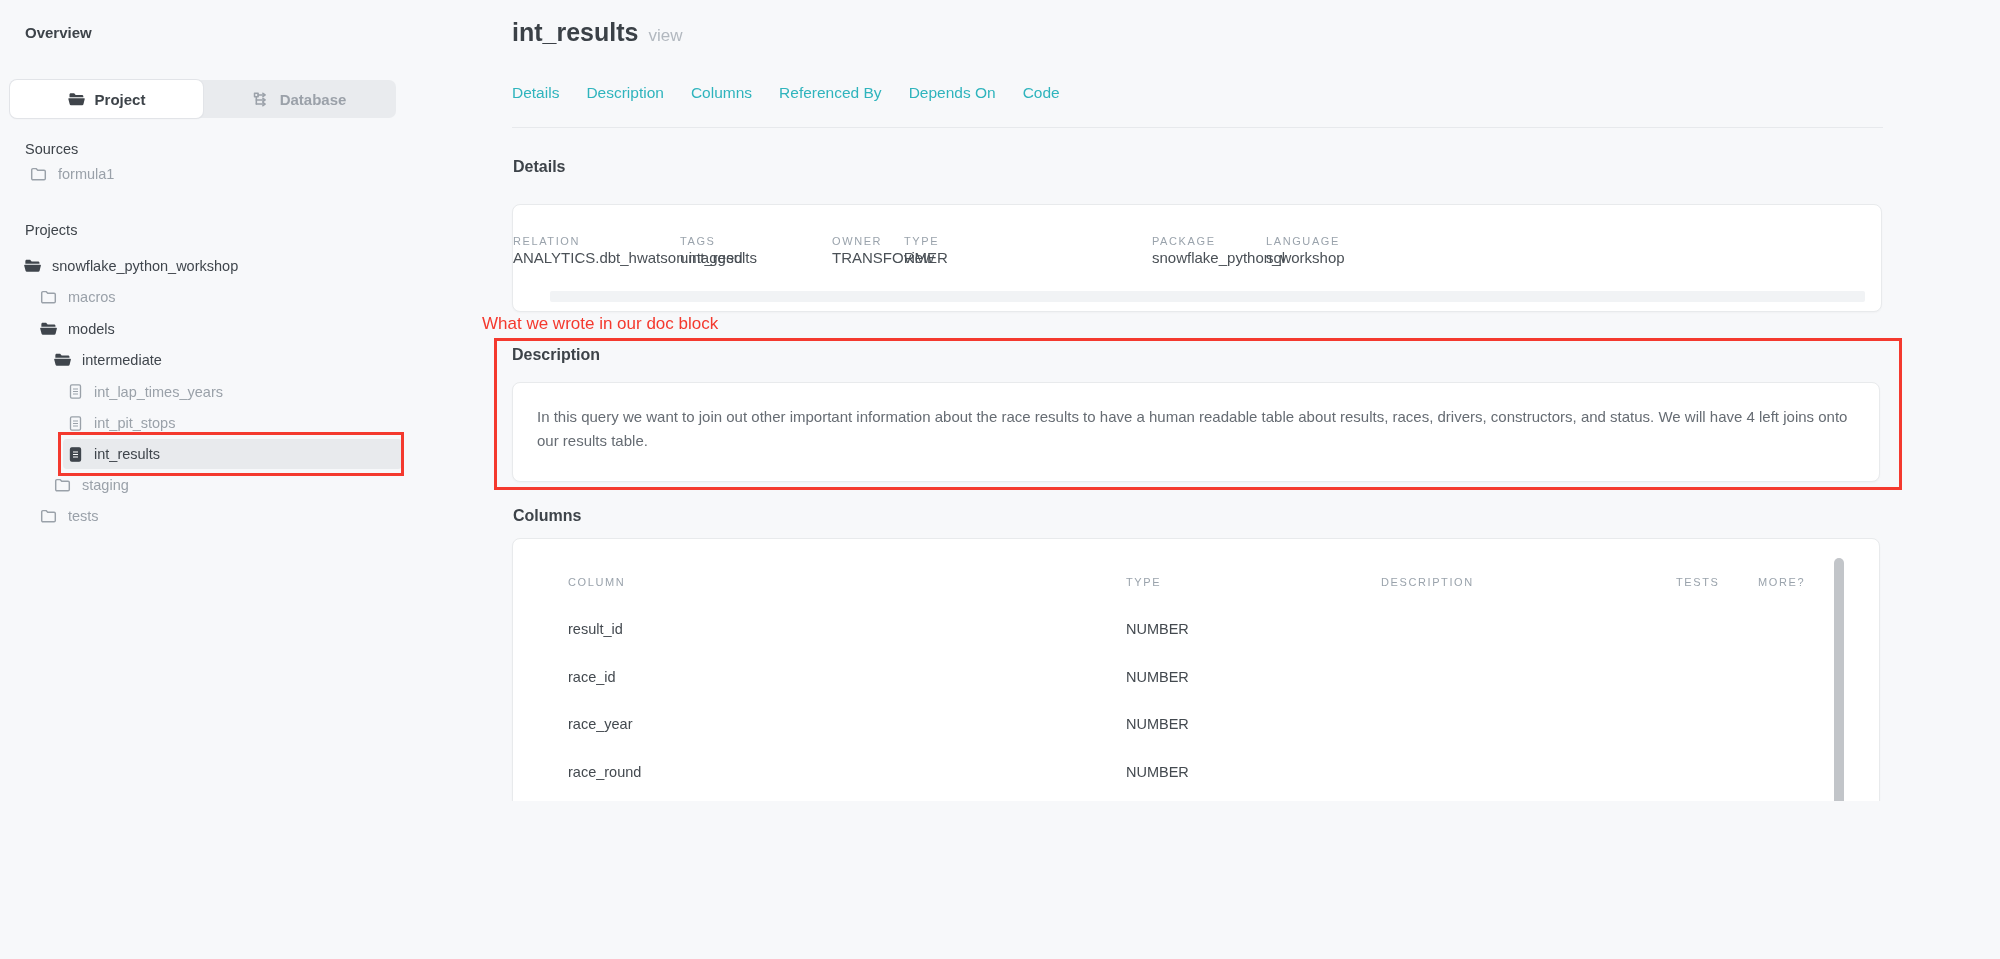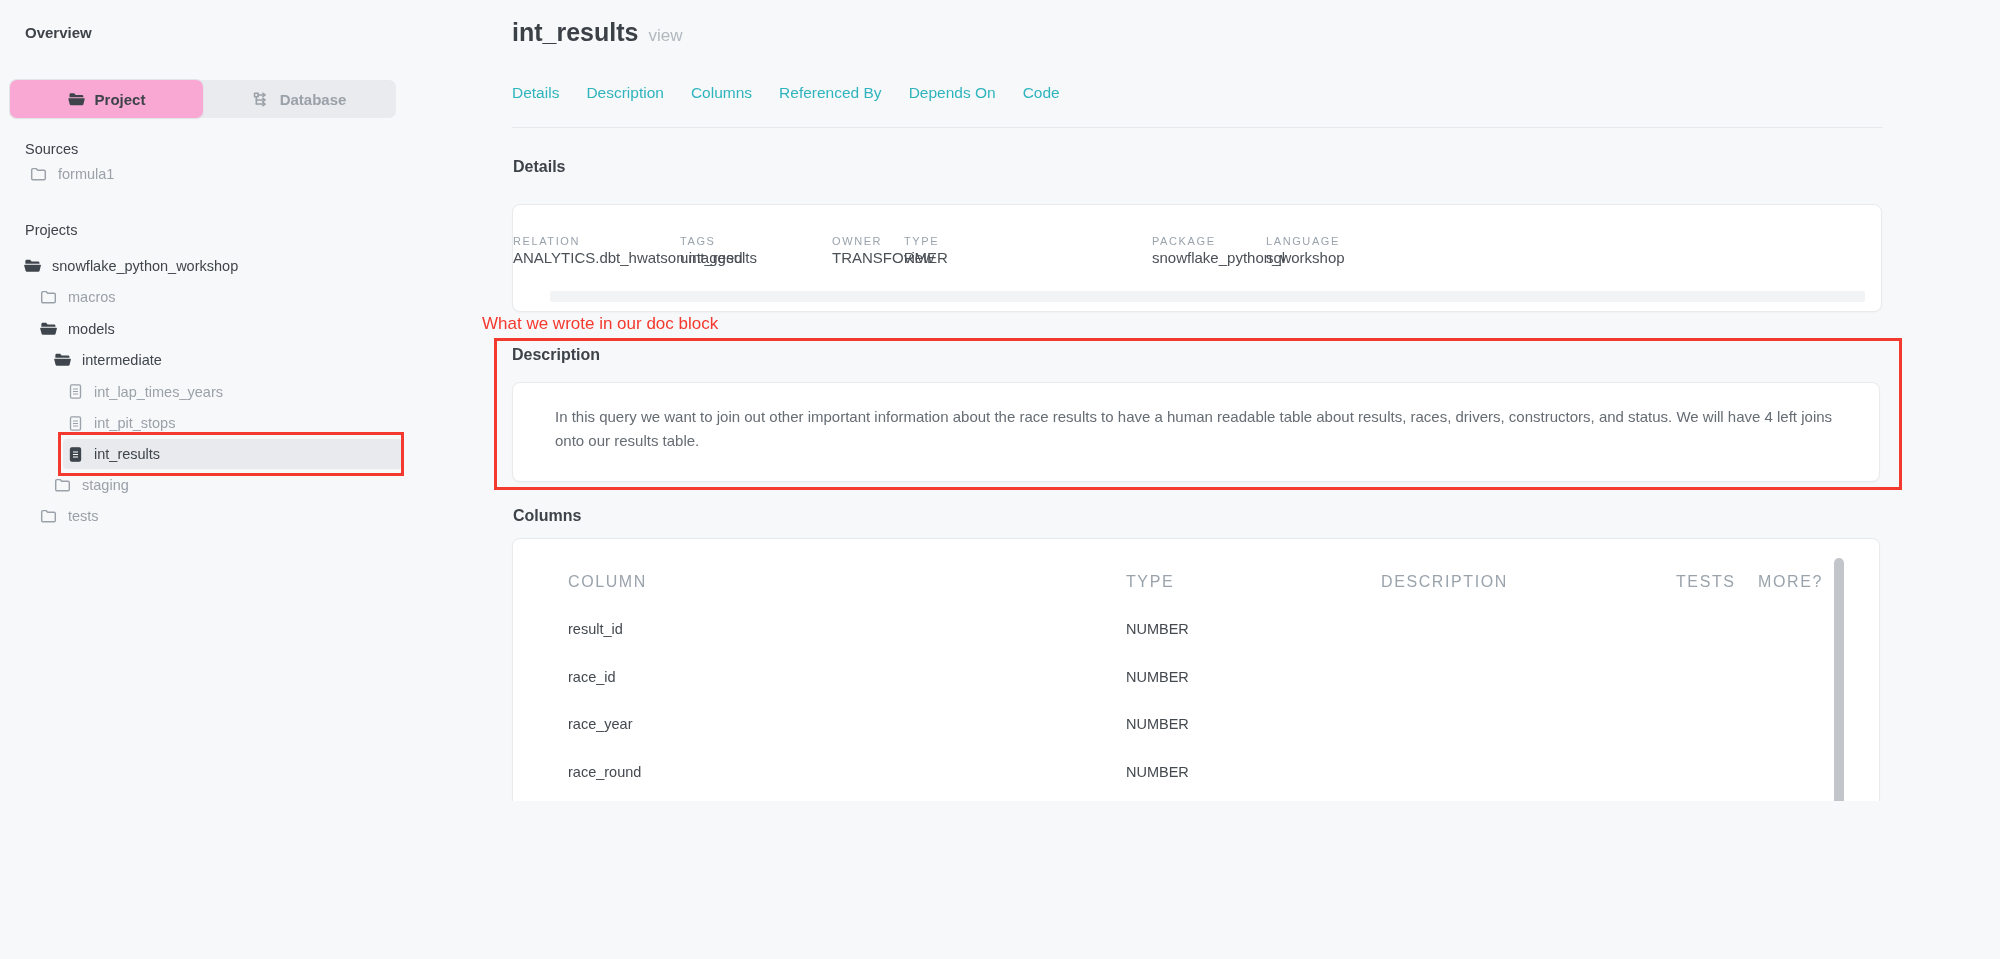--- a/index.html
+++ b/index.html
@@ -10,21 +10,21 @@
   }
   *{box-sizing:border-box;margin:0;padding:0}
   html,body{background:var(--page-bg)}
   body{font-family:"Liberation Sans",sans-serif;color:var(--text-dark);overflow:hidden}
   .stage{position:relative;width:2000px;height:801px;overflow:hidden;background:var(--page-bg)}
 
   
   .overview{position:absolute;left:25px;top:24px;font-size:15px;font-weight:700;color:var(--text-dark)}
   .toggle{position:absolute;left:10px;top:80px;width:386px;height:38px;background:var(--track-bg);border-radius:7px;display:flex}
   .toggle-btn{flex:1;display:flex;align-items:center;justify-content:center;gap:10px;border:none;background:transparent;font-family:inherit;font-size:15px;font-weight:600;color:#9ba1a9;border-radius:7px;cursor:pointer}
-  .toggle-btn.active{background:#f9a8d4;color:var(--text-dark);box-shadow:0 0 0 1px #e2e4e8,0 1px 2px rgba(0,0,0,.06)}
+  .toggle-btn.active{background:#ffffff;color:var(--text-dark);box-shadow:0 0 0 1px #e2e4e8,0 1px 2px rgba(0,0,0,.06)}
   .toggle-btn svg{width:17px;height:17px}
 
   .group-label{position:absolute;left:25px;font-size:14.5px;font-weight:400;color:var(--text-dark)}
   .sources-label{top:141px}
   .projects-label{top:222px}
   .tree{position:absolute;left:0;width:402px}
   .sources-tree{top:158px}
   .projects-tree{top:250px}
   .tree-item{position:relative;display:flex;align-items:center;gap:11px;height:31.5px;font-size:14.5px;color:#3f454c;border-radius:4px;cursor:pointer}
   .tree-item[data-muted="true"]{color:var(--text-gray)}
@@ -66,28 +66,28 @@
   .dfield:nth-of-type(3){left:319px}
   .dfield:nth-of-type(4){left:391px}
   .dfield:nth-of-type(5){left:639px}
   .dfield:nth-of-type(6){left:753px}
   .details-strip{position:absolute;left:37px;right:16px;top:86px;height:11px;background:#f1f3f5;border-radius:2px}
 
   
   .doc-note{position:absolute;left:482px;top:314px;font-size:17px;color:var(--red)}
   .desc-annotated{position:absolute;left:494px;top:338px;width:1408px;height:152px;border:3px solid var(--red)}
   .desc-heading{position:absolute;left:15px;top:5px;font-size:16px;font-weight:700;color:var(--text-dark)}
-  .desc-card{position:absolute;left:15px;top:41px;width:1368px;height:100px;padding:22px 42px;font-size:15px;line-height:24px;color:#666c73}
+  .desc-card{position:absolute;left:15px;top:41px;width:1368px;height:100px;padding:22px 24px;font-size:15px;line-height:24px;color:#666c73}
 
   
   .columns-heading{left:513px;top:507px}
   .columns-card{position:absolute;left:512px;top:538px;width:1368px;height:520px;overflow:hidden}
   .cols-grid{display:grid;grid-template-columns:558px 255px 295px 82px 1fr;padding-left:55px;align-items:center}
   .cols-header{padding-top:30px;height:56px}
-  .cols-header span{font-size:16px;letter-spacing:1.6px;color:var(--label-gray)}
+  .cols-header span{font-size:11px;letter-spacing:1.6px;color:var(--label-gray)}
   .col-rows{margin-top:10px}
   .col-row{height:47.7px;cursor:pointer}
   .col-row span{font-size:14.5px;color:#43494f}
   .col-scrollbar{position:absolute;left:1834px;top:558px;width:10px;height:401px;background:#c2c5c9;border-radius:6px;cursor:pointer}
 
   
   .fab{position:absolute;left:1907px;top:860px;width:70px;height:70px;border-radius:50%;background:var(--fab);border:none;display:flex;align-items:center;justify-content:center;box-shadow:0 3px 10px rgba(0,0,0,.22);cursor:pointer}
   .fab svg{width:30px;height:30px}
   .lineage{stroke:currentColor;fill:none;stroke-width:1.8;stroke-linecap:round;stroke-linejoin:round}
   .toggle-btn .lineage{stroke-width:2}

